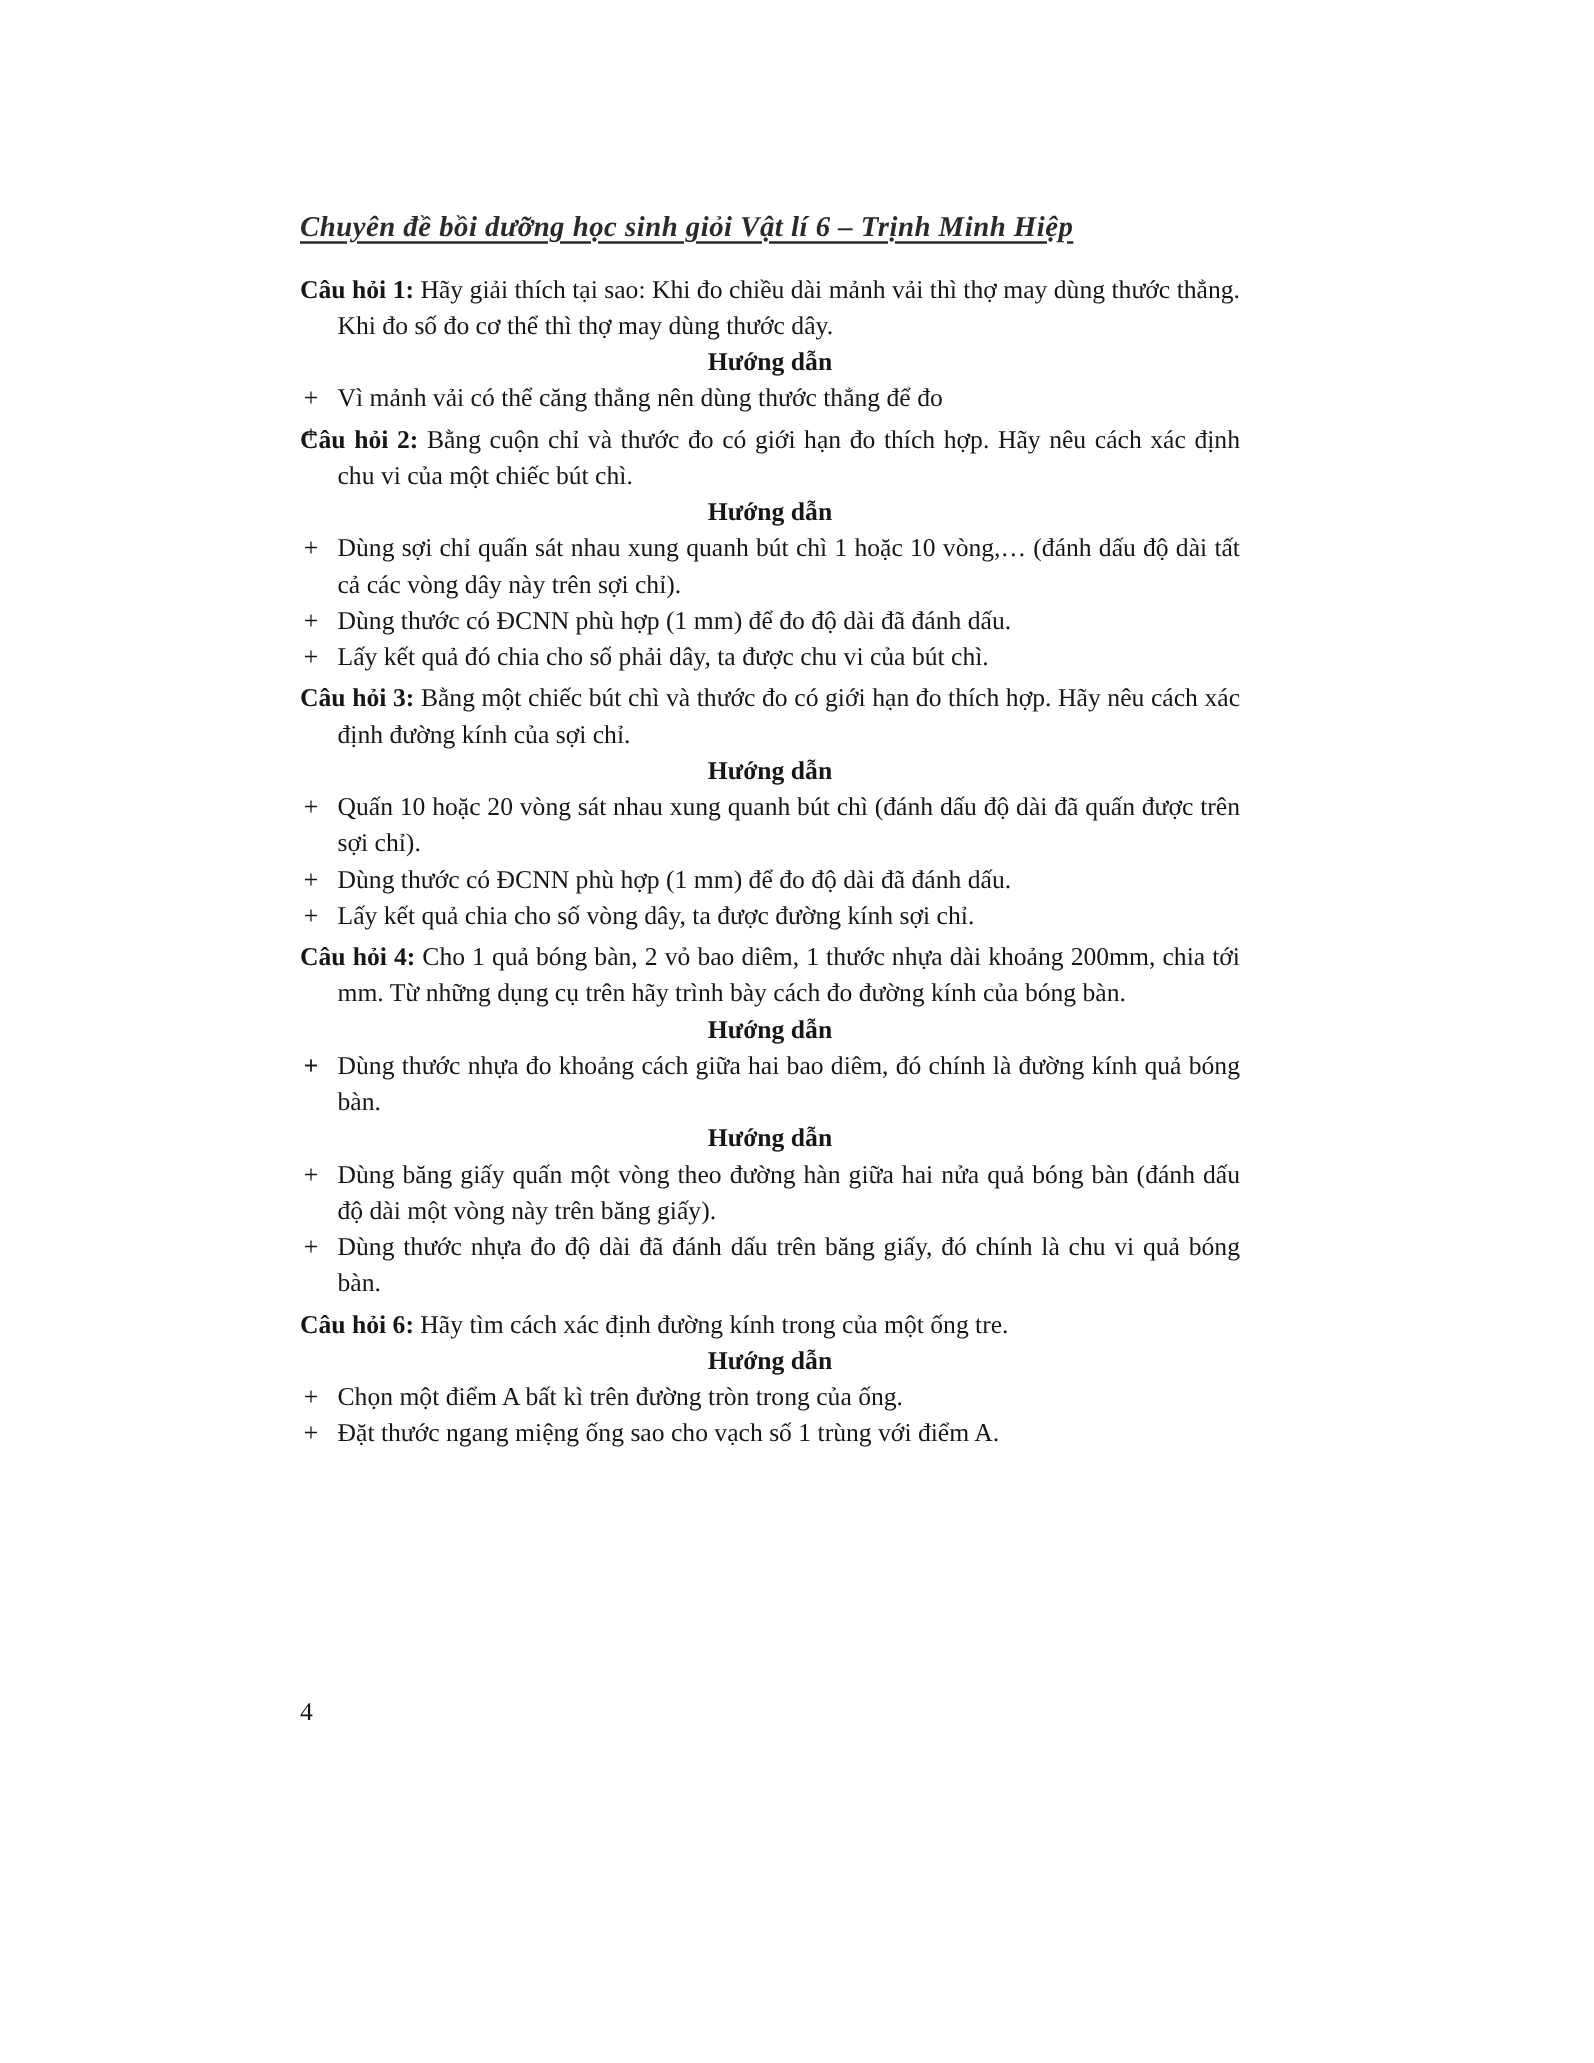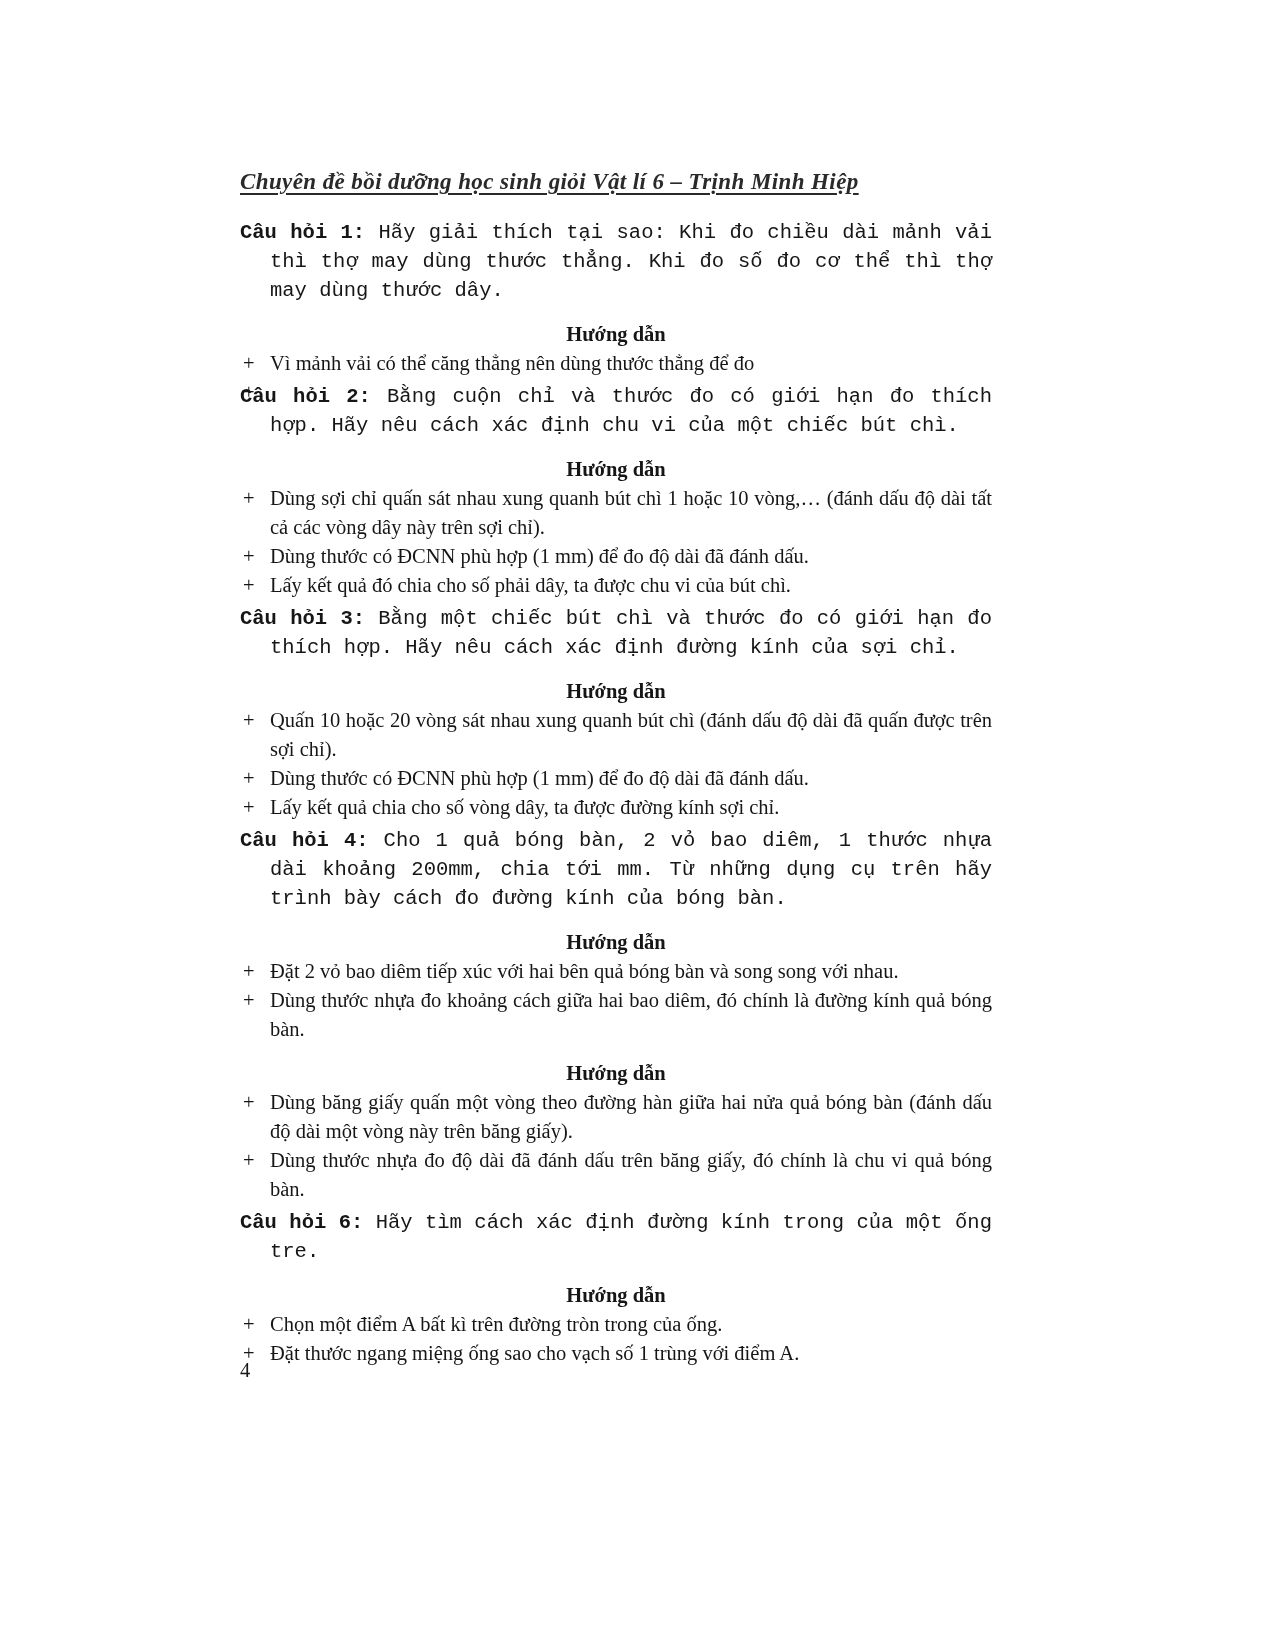--- a/index.html
+++ b/index.html
@@ -39,27 +39,26 @@
   .blocks { width: 752px; }
   .block {
     font-size: 20.5px;
     line-height: 29px;
     text-align: justify;
   }
   .question {
     padding-left: 30px;
     text-indent: -30px;
     margin-top: 4px;
-    font-family: Liberation Mono, monospace;
   }
   .q-label { font-weight: bold; }
   .heading {
     text-align: center;
     font-weight: bold;
-    margin-top: 15px;
+    margin-top: 0;
   }
   .bullet {
     position: relative;
     padding-left: 30px;
   }
   .bullet .plus {
     position: absolute;
     left: 3px;
     top: 0;
   }
@@ -87,21 +86,21 @@
         <p class="block bullet"><span class="plus">+</span><span>Dùng sợi chỉ quấn sát nhau xung quanh bút chì 1 hoặc 10 vòng,… (đánh dấu độ dài tất cả các vòng dây này trên sợi chỉ).</span></p>
         <p class="block bullet"><span class="plus">+</span><span>Dùng thước có ĐCNN phù hợp (1 mm) để đo độ dài đã đánh dấu.</span></p>
         <p class="block bullet"><span class="plus">+</span><span>Lấy kết quả đó chia cho số phải dây, ta được chu vi của bút chì.</span></p>
         <p class="block question"><b class="q-label">Câu hỏi 3:</b> <span>Bằng một chiếc bút chì và thước đo có giới hạn đo thích hợp. Hãy nêu cách xác định đường kính của sợi chỉ.</span></p>
         <p class="block heading">Hướng dẫn</p>
         <p class="block bullet"><span class="plus">+</span><span>Quấn 10 hoặc 20 vòng sát nhau xung quanh bút chì (đánh dấu độ dài đã quấn được trên sợi chỉ).</span></p>
         <p class="block bullet"><span class="plus">+</span><span>Dùng thước có ĐCNN phù hợp (1 mm) để đo độ dài đã đánh dấu.</span></p>
         <p class="block bullet"><span class="plus">+</span><span>Lấy kết quả chia cho số vòng dây, ta được đường kính sợi chỉ.</span></p>
         <p class="block question"><b class="q-label">Câu hỏi 4:</b> <span>Cho 1 quả bóng bàn, 2 vỏ bao diêm, 1 thước nhựa dài khoảng 200mm, chia tới mm. Từ những dụng cụ trên hãy trình bày cách đo đường kính của bóng bàn.</span></p>
         <p class="block heading">Hướng dẫn</p>
-        <p class="block bullet"><span class="plus">+</span><span>Đặt 2 vỏ bao diêm tiếp xúc với hai bên quả bóng bàn và song song với nhau.</span></p>
+        <p class="block bullet"><span class="plus">+</span></p>
         <p class="block bullet"><span class="plus">+</span><span>Dùng thước nhựa đo khoảng cách giữa hai bao diêm, đó chính là đường kính quả bóng bàn.</span></p>
         <p class="block heading">Hướng dẫn</p>
         <p class="block bullet"><span class="plus">+</span><span>Dùng băng giấy quấn một vòng theo đường hàn giữa hai nửa quả bóng bàn (đánh dấu độ dài một vòng này trên băng giấy).</span></p>
         <p class="block bullet"><span class="plus">+</span><span>Dùng thước nhựa đo độ dài đã đánh dấu trên băng giấy, đó chính là chu vi quả bóng bàn.</span></p>
         <p class="block question"><b class="q-label">Câu hỏi 6:</b> <span>Hãy tìm cách xác định đường kính trong của một ống tre.</span></p>
         <p class="block heading">Hướng dẫn</p>
         <p class="block bullet"><span class="plus">+</span><span>Chọn một điểm A bất kì trên đường tròn trong của ống.</span></p>
         <p class="block bullet"><span class="plus">+</span><span>Đặt thước ngang miệng ống sao cho vạch số 1 trùng với điểm A.</span></p>
       </div>
   </div>

